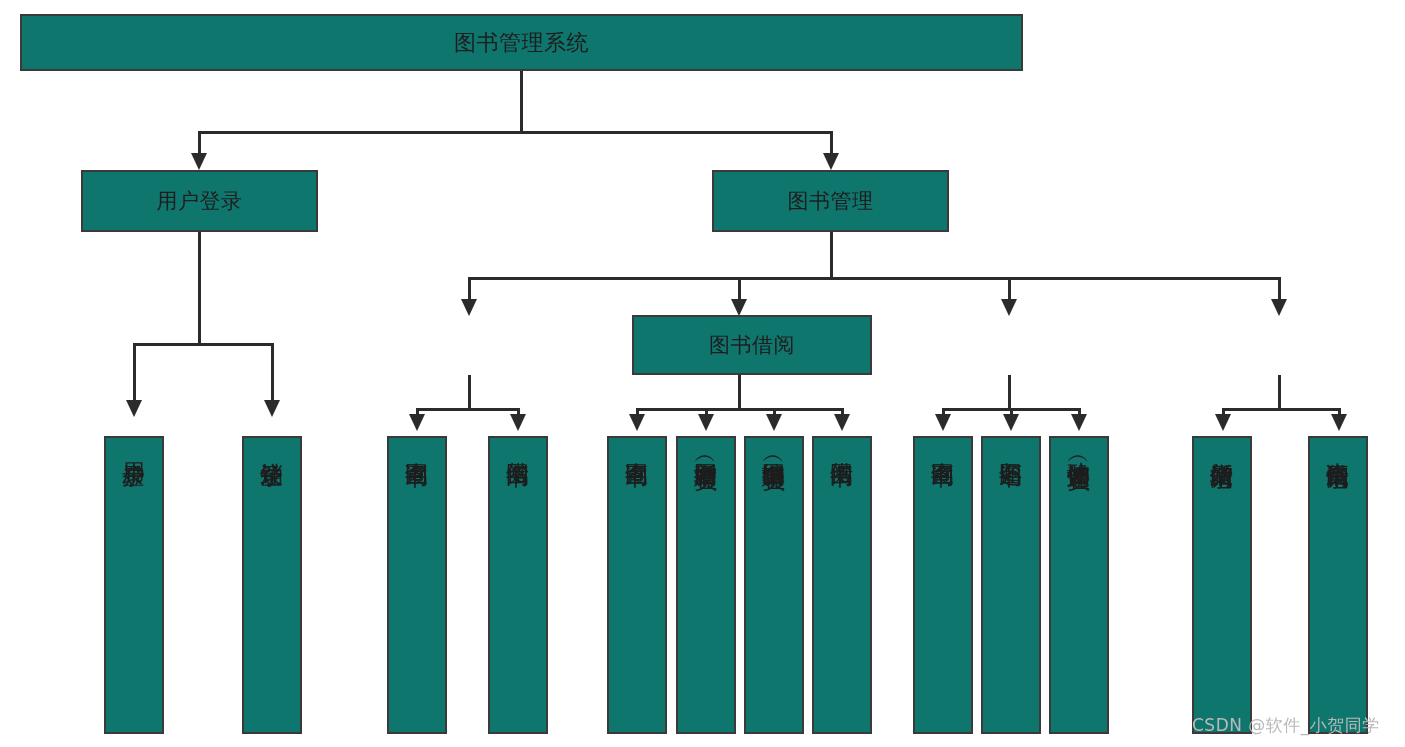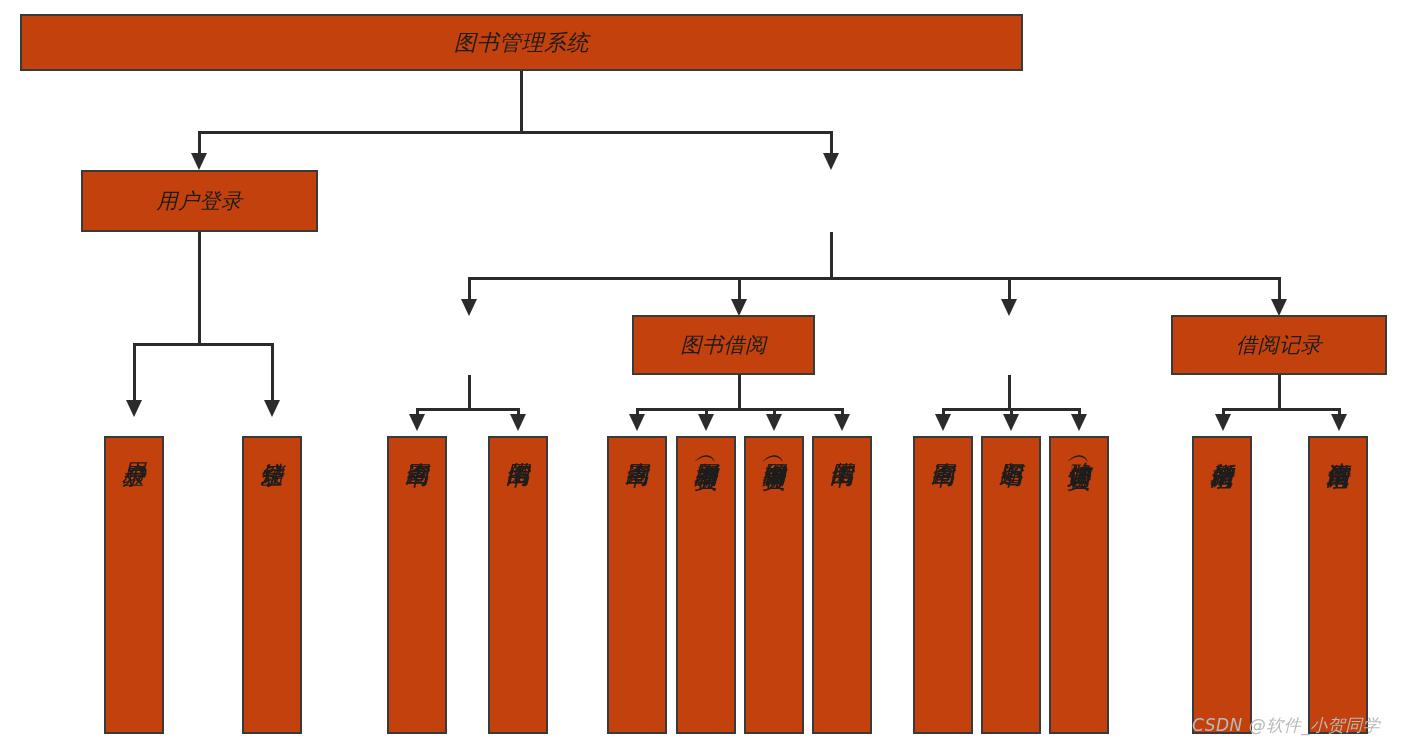--- a/index.html
+++ b/index.html
@@ -15,28 +15,27 @@
     position: relative;
     width: 1405px;
     height: 747px;
     background: #ffffff;
     overflow: hidden;
   }
   .node {
     position: absolute;
     box-sizing: border-box;
     border: 2.5px solid #3a3a3a;
-    background: #c2410c;
+    background: #0f766e;
     display: flex;
     align-items: center;
     justify-content: center;
     text-align: center;
     color: #1d1d1d;
     z-index: 3;
-    font-style: italic;
   }
   .node-label {
     display: block;
     line-height: 1.18;
     letter-spacing: 0.5px;
   }
   
   .node.horiz .node-label {
     font-size: 21px;
     white-space: nowrap;
@@ -148,26 +147,26 @@
   <div class="line vline" style="left:1338px; top:408px; height:10px;"></div>
   <div class="arrow" style="left:1331px; top:414px;"></div>
 
   <div class="node horiz root" style="left:20px; top:14px; width:1003px; height:57px;">
     <span class="node-label">图书管理系统</span>
   </div>
 
   <div class="node horiz" style="left:81px; top:170px; width:237px; height:62px;">
     <span class="node-label">用户登录</span>
   </div>
-
-  <div class="node horiz" style="left:632px; top:315px; width:183px; height:60px;justify-content:center;">
+  <div class="node horiz" style="left:712px; top:170px; width:237px; height:62px;">
+    <span class="node-label">图书管理</span>
+  </div>
+
+  <div class="node horiz" style="left:632px; top:315px; width:240px; height:60px;justify-content:center;">
     <span class="node-label">图书借阅</span>
-  </div>
-  <div class="node horiz" style="left:1171px; top:315px; width:216px; height:60px;">
-    <span class="node-label">借阅记录</span>
   </div>
 
   <div class="node vert" style="left:104px; top:436px; width:60px; height:298px;">
     <span class="node-label">用户登录</span>
   </div>
   <div class="node vert" style="left:242px; top:436px; width:60px; height:298px;">
     <span class="node-label">注销登录</span>
   </div>
 
   <div class="node vert" style="left:387px; top:436px; width:60px; height:298px;">
@@ -200,15 +199,15 @@
     <span class="node-label">确认归还（管理员）</span>
   </div>
 
   <div class="node vert" style="left:1192px; top:436px; width:60px; height:298px;">
     <span class="node-label">新增借阅记录</span>
   </div>
   <div class="node vert" style="left:1308px; top:436px; width:60px; height:298px;">
     <span class="node-label">查询借阅记录</span>
   </div>
 
-  <div class="watermark" style="left:1192px; top:714px;font-style:italic;">CSDN @软件_小贺同学</div>
+  <div class="watermark" style="left:1192px; top:714px;">CSDN @软件_小贺同学</div>
 
 </div>
 
 </body></html>

